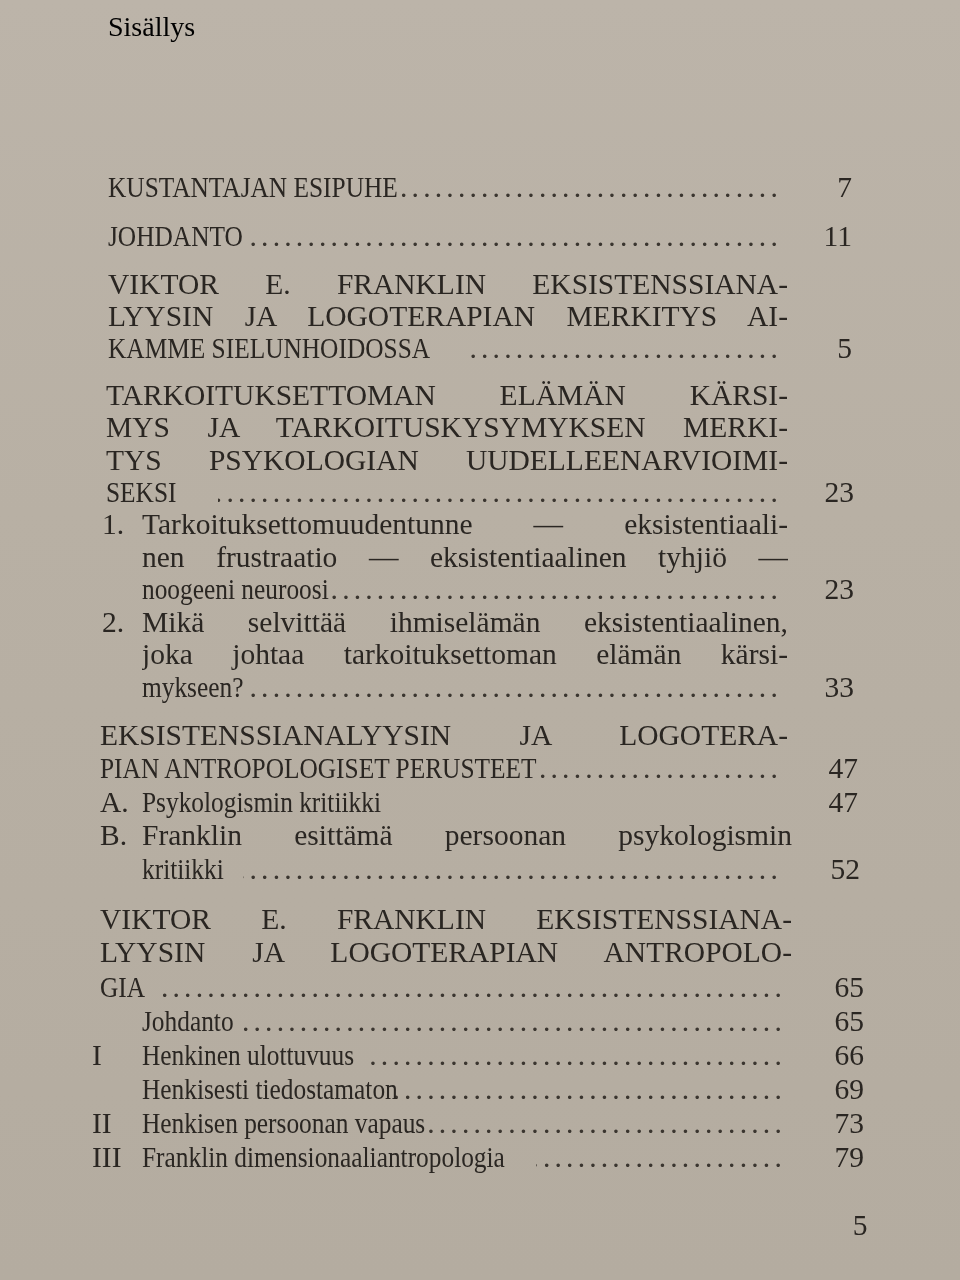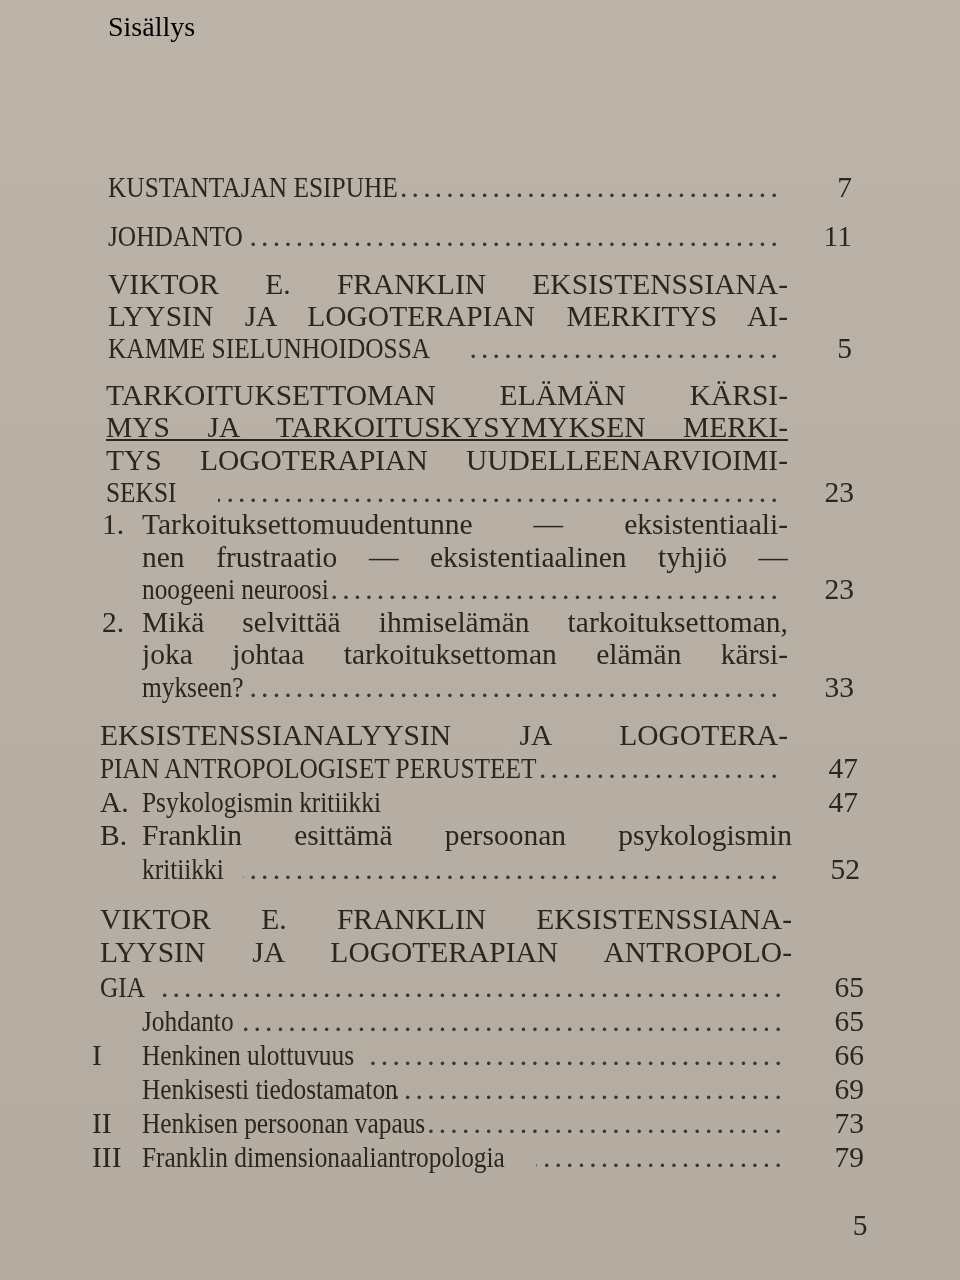--- a/index.html
+++ b/index.html
@@ -132,25 +132,25 @@
         <span class="txt narrow">KAMME SIELUNHOIDOSSA</span>
         <span class="dots" style="margin-left:-54px;">...................................................................................</span>
       </div>
       <div class="page-num" style="left:792px; top:331px;">5</div>
     </div>
 
     <div>
       <div class="line justify" style="left:106px; top:378px; width:682px;">
         <span>TARKOITUKSETTOMAN ELÄMÄN KÄRSI-</span>
       </div>
-      <div class="line justify" style="left:106px; top:410px; width:682px;text-decoration:underline;">
+      <div class="line justify" style="left:106px; top:410px; width:682px;">
         <span>MYS JA TARKOITUSKYSYMYKSEN MERKI-</span>
       </div>
       <div class="line justify" style="left:106px; top:443px; width:682px;">
-        <span>TYS LOGOTERAPIAN UUDELLEENARVIOIMI-</span>
+        <span>TYS PSYKOLOGIAN UUDELLEENARVIOIMI-</span>
       </div>
       <div class="line leader-line" style="left:106px; top:475px; width:682px;gap:28px;">
         <span class="txt narrow">SEKSI</span>
         <span class="dots" style="margin-left:2px;">...................................................................................</span>
       </div>
       <div class="page-num" style="left:794px; top:475px;">23</div>
 
       <div>
         <div class="marker" style="left:102px; top:507px;">1.</div>
         <div class="line justify" style="left:142px; top:507px; width:646px;">
@@ -162,21 +162,21 @@
         <div class="line leader-line" style="left:142px; top:572px; width:646px;">
           <span class="txt narrow">noogeeni neuroosi</span>
           <span class="dots" style="margin-left:-30px;">...................................................................................</span>
         </div>
         <div class="page-num" style="left:794px; top:572px;">23</div>
       </div>
 
       <div>
         <div class="marker" style="left:102px; top:605px;">2.</div>
         <div class="line justify" style="left:142px; top:605px; width:646px;">
-          <span>Mikä selvittää ihmiselämän tarkoituksettoman,</span>
+          <span>Mikä selvittää ihmiselämän eksistentiaalinen,</span>
         </div>
         <div class="line justify" style="left:142px; top:637px; width:646px;">
           <span>joka johtaa tarkoituksettoman elämän kärsi-</span>
         </div>
         <div class="line leader-line" style="left:142px; top:670px; width:646px;">
           <span class="txt narrow">mykseen?</span>
           <span class="dots" style="margin-left:-12px;">...................................................................................</span>
         </div>
         <div class="page-num" style="left:794px; top:670px;">33</div>
       </div>

